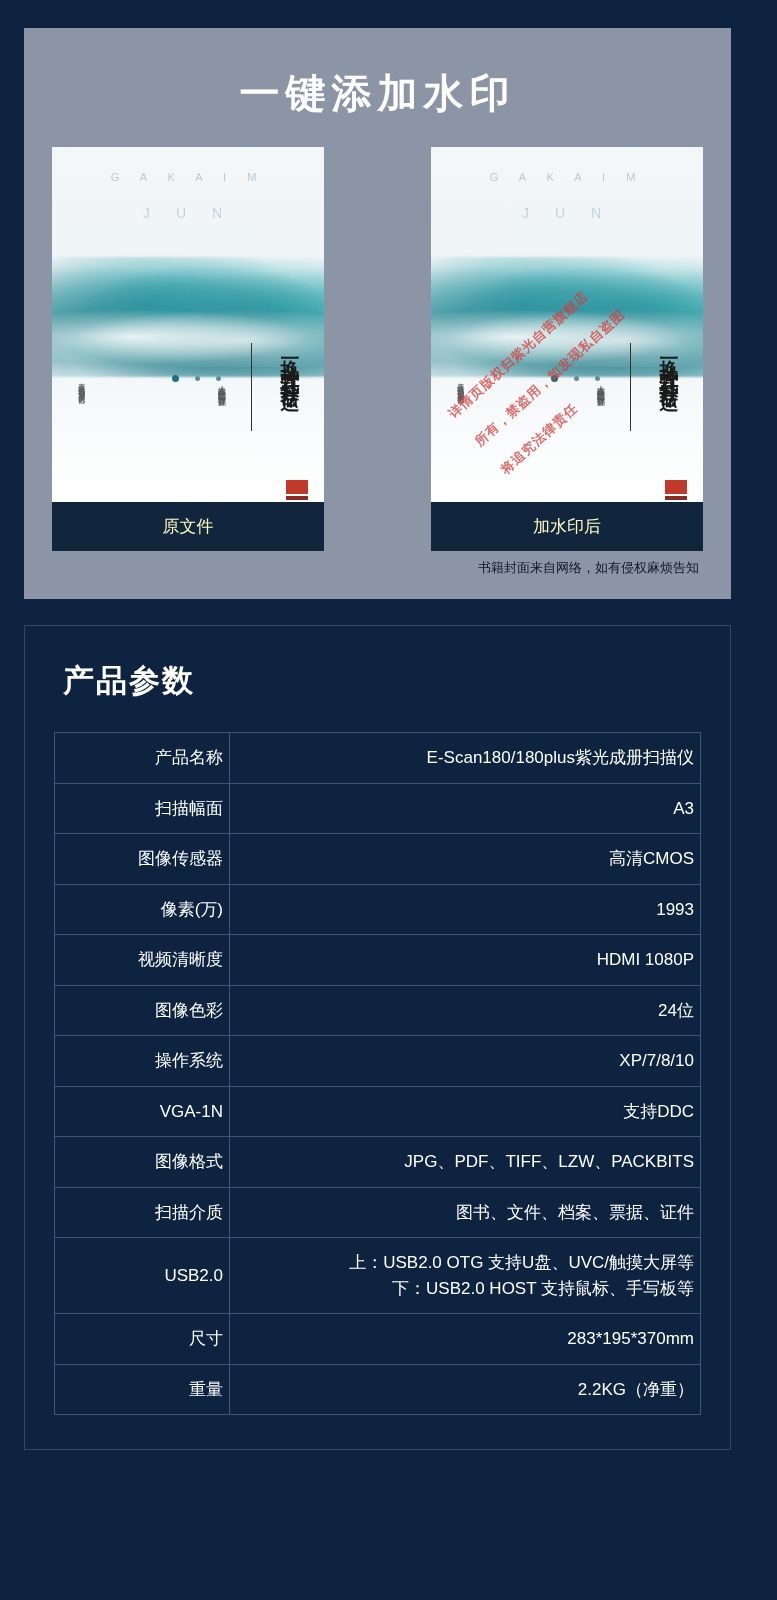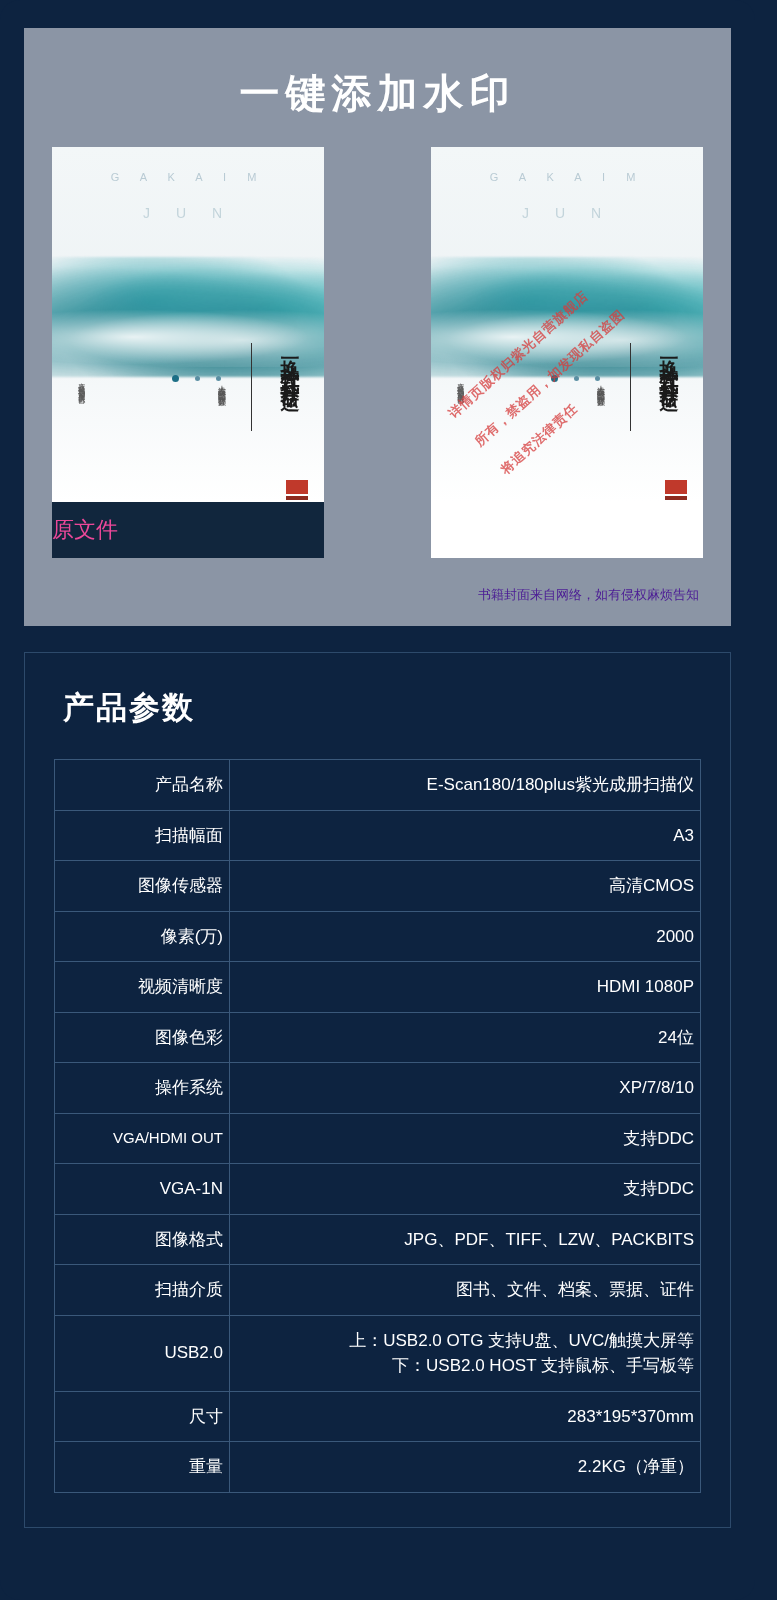--- a/index.html
+++ b/index.html
@@ -154,30 +154,30 @@
     position: absolute;
     color: rgba(214,60,60,.75);
     font-size: 13px;
     font-weight: 700;
     white-space: nowrap;
     transform-origin: left top;
     letter-spacing: 1px;
   }
   .wm-caption {
     background: #11263d;
-    color: #ec4899;
-    text-align: left;
-    font-size: 22px;
+    color: #fef9c3;
+    text-align: center;
+    font-size: 17px;
     padding: 13px 0;
   }
   .wm-note {
     text-align: right;
-    color: #4c1d95;
+    color: #0f172a;
     font-size: 13px;
-    margin-top: 28px;
+    margin-top: 8px;
     padding-right: 4px;
   }
 
   
   .spec-section {
     margin: 26px 24px 28px 24px;
     border: 1px solid #2d4a6b;
     background: #0d2340;
     padding: 0;
   }
@@ -262,20 +262,21 @@
           <div class="cover-midtext">人生没有白走的路每一步都算数</div>
           <div class="cover-smalltext">在这个时代里我们需要重新认识自己</div>
           <div class="cover-logo"></div>
 
           <div class="wm-overlay">
             <div class="wm-text" style="left:14px; top:262px; transform:rotate(-42deg);">详情页版权归紫光自营旗舰店</div>
             <div class="wm-text" style="left:40px; top:290px; transform:rotate(-42deg);">所有，禁盗用，如发现私自盗图</div>
             <div class="wm-text" style="left:66px; top:318px; transform:rotate(-42deg);">将追究法律责任</div>
           </div>
         </div>
+        <div class="wm-caption">加水印后</div>
       </div>
 
     </div>
 
     <div class="wm-note">书籍封面来自网络，如有侵权麻烦告知</div>
   </div>
 
   <div class="spec-section">
     <div class="spec-title">产品参数</div>
     <table class="spec">
@@ -287,37 +288,33 @@
         <tr>
             <td class="k">扫描幅面</td>
             <td class="v">A3</td>
           </tr>
         <tr>
             <td class="k">图像传感器</td>
             <td class="v">高清CMOS</td>
           </tr>
         <tr>
             <td class="k">像素(万)</td>
-            <td class="v">2000</td>
+            <td class="v">1993</td>
           </tr>
         <tr>
             <td class="k">视频清晰度</td>
             <td class="v">HDMI 1080P</td>
           </tr>
         <tr>
             <td class="k">图像色彩</td>
             <td class="v">24位</td>
           </tr>
         <tr>
             <td class="k">操作系统</td>
             <td class="v">XP/7/8/10</td>
-          </tr>
-        <tr>
-            <td class="k small">VGA/HDMI OUT</td>
-            <td class="v">支持DDC</td>
           </tr>
         <tr>
             <td class="k">VGA-1N</td>
             <td class="v">支持DDC</td>
           </tr>
         <tr>
             <td class="k">图像格式</td>
             <td class="v">JPG、PDF、TIFF、LZW、PACKBITS</td>
           </tr>
         <tr>

